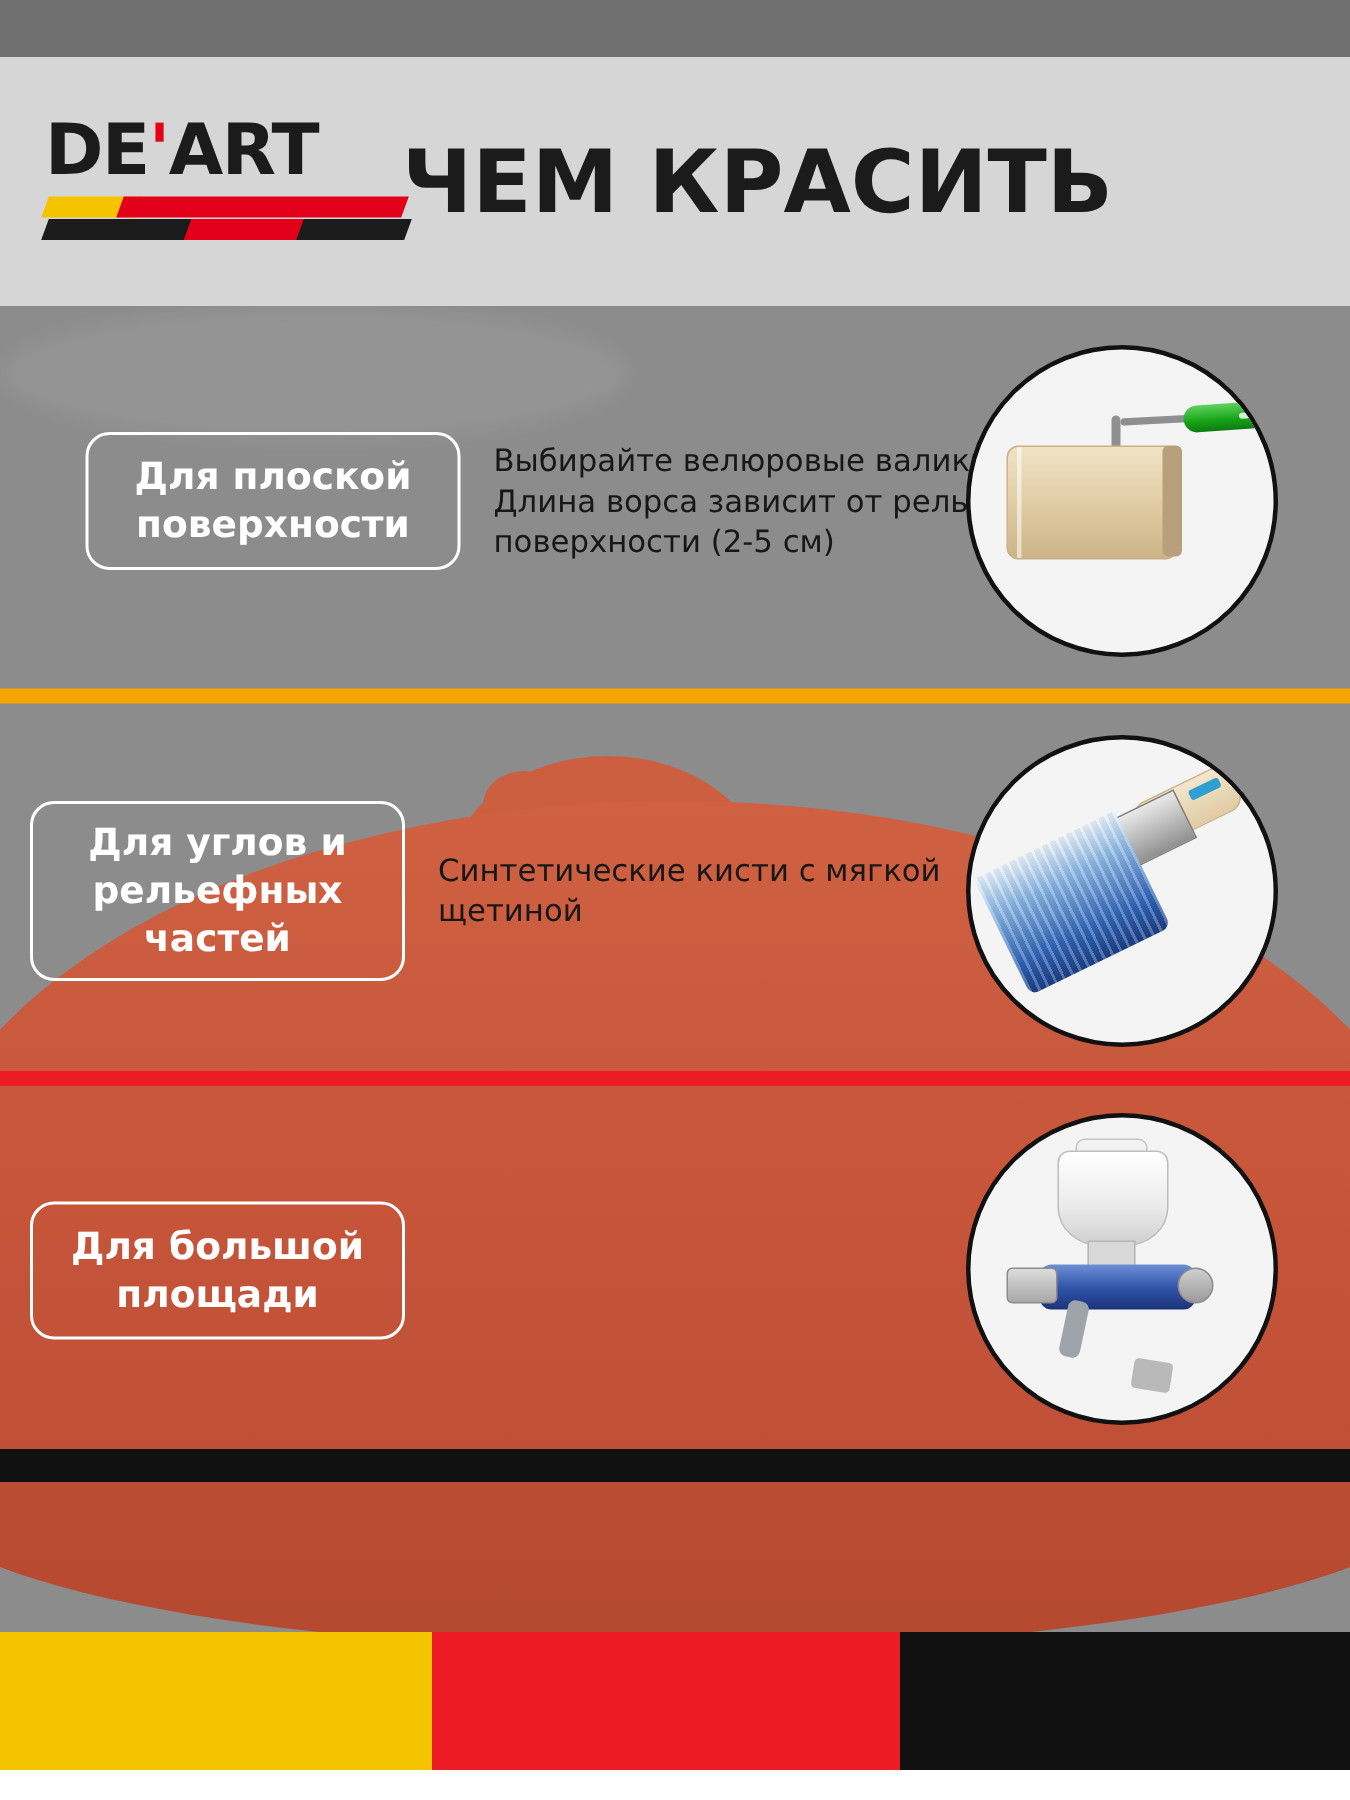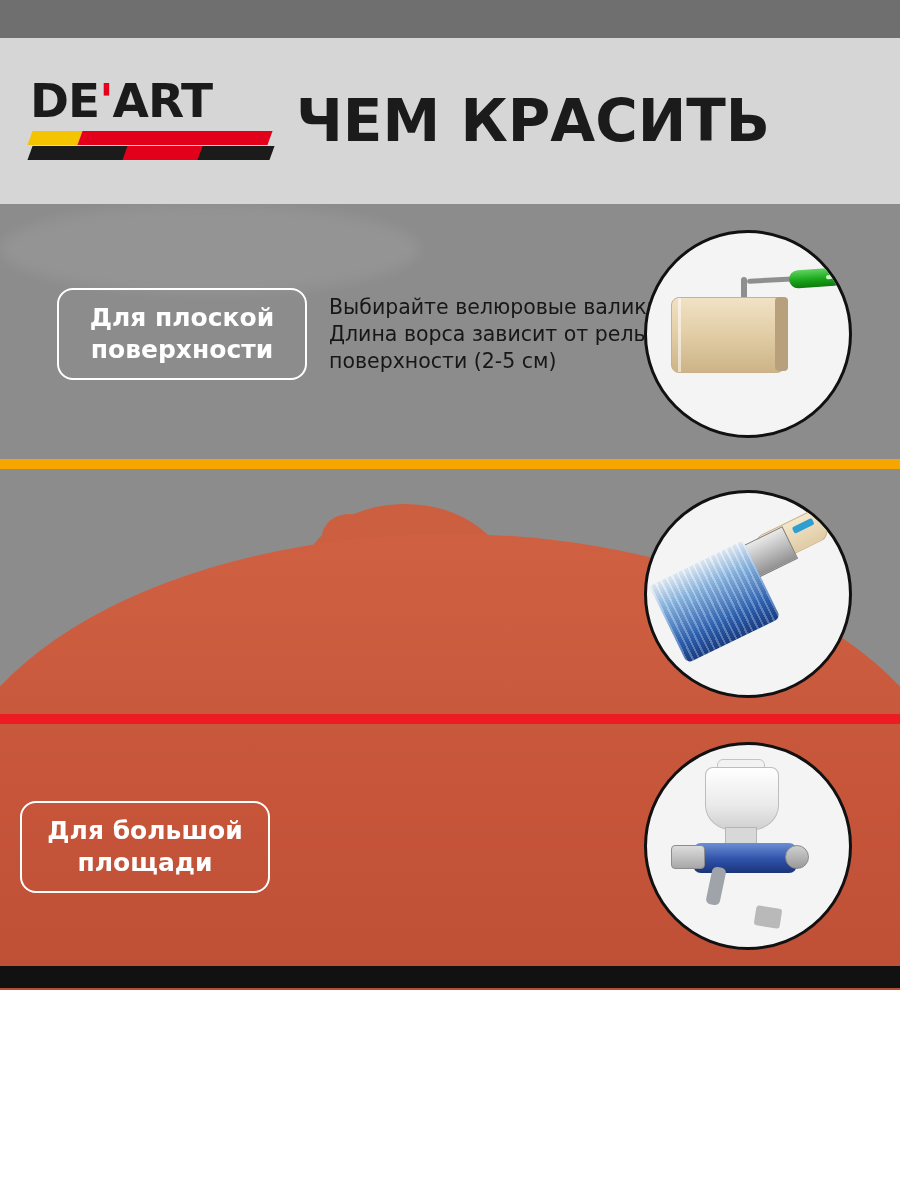--- a/index.html
+++ b/index.html
@@ -7,21 +7,21 @@
     padding: 0;
     background: #ffffff;
   }
   body {
     font-family: "Liberation Sans", sans-serif;
     -webkit-font-smoothing: antialiased;
   }
   .page {
     position: relative;
     width: 900px;
-    height: 990px;
+    height: 1180px;
     overflow: hidden;
     background: #8c8c8c;
   }
 
   
   .top-strip {
     position: absolute;
     left: 0; top: 0;
     width: 900px;
     height: 38px;
@@ -67,21 +67,20 @@
     position: absolute;
     height: 14px;
   }
   .flag-y  { left: 0;   top: 0;  width: 62px;  background: #f5c400; transform: skewX(-20deg); }
   .flag-r1 { left: 50px; top: 0; width: 190px; background: #e2001a; transform: skewX(-20deg); }
   .flag-k1 { left: 0;   top: 15px; width: 115px; background: #1b1b1b; transform: skewX(-20deg); }
   .flag-r2 { left: 95px; top: 15px; width: 146px; background: #e2001a; transform: skewX(-20deg); }
   .flag-k2 { left: 170px; top: 15px; width: 72px; background: #1b1b1b; transform: skewX(-20deg); }
 
   .header-title {
-    margin-left: 28px;
     font-family: "DejaVu Sans", sans-serif;
     font-weight: 700;
     font-size: 58px;
     color: #1b1b1b;
     letter-spacing: 0px;
     white-space: nowrap;
   }
 
   
   .body-area {
@@ -487,20 +486,24 @@
   <div class="photo photo-1">
     <div class="roller-wrap">
       <div class="roller-rod"></div>
       <div class="roller-arm"></div>
       <div class="roller-handle"></div>
       <div class="roller-body"></div>
       <div class="roller-cap"></div>
     </div>
   </div>
 
+  <div class="row row-2">
+    <div class="label-pill">Для углов и рельефных частей</div>
+    <div class="row-text">Синтетические кисти с мягкой щетиной</div>
+  </div>
   <div class="photo photo-2">
     <div class="brush-wrap">
       <div class="brush-handle"></div>
       <div class="brush-ferrule"></div>
       <div class="brush-bristles"></div>
     </div>
   </div>
 
   <div class="row row-3">
     <div class="label-pill">Для большой площади</div>

